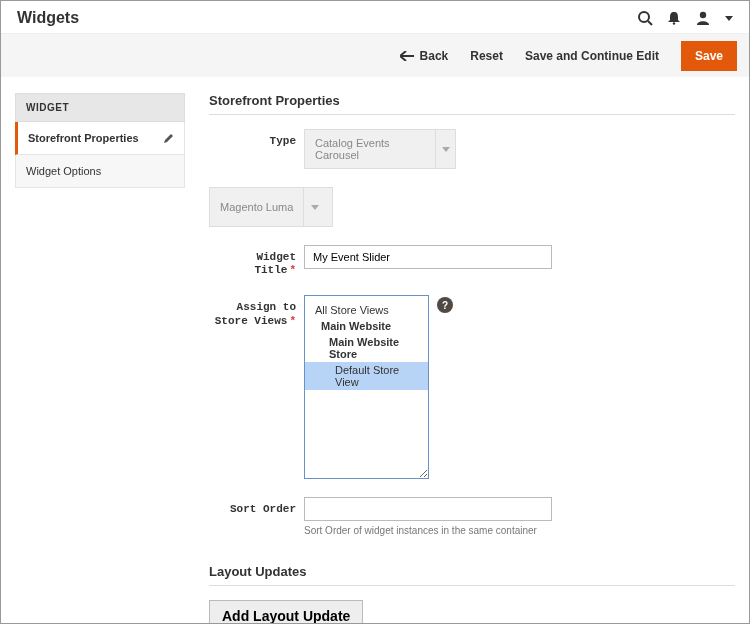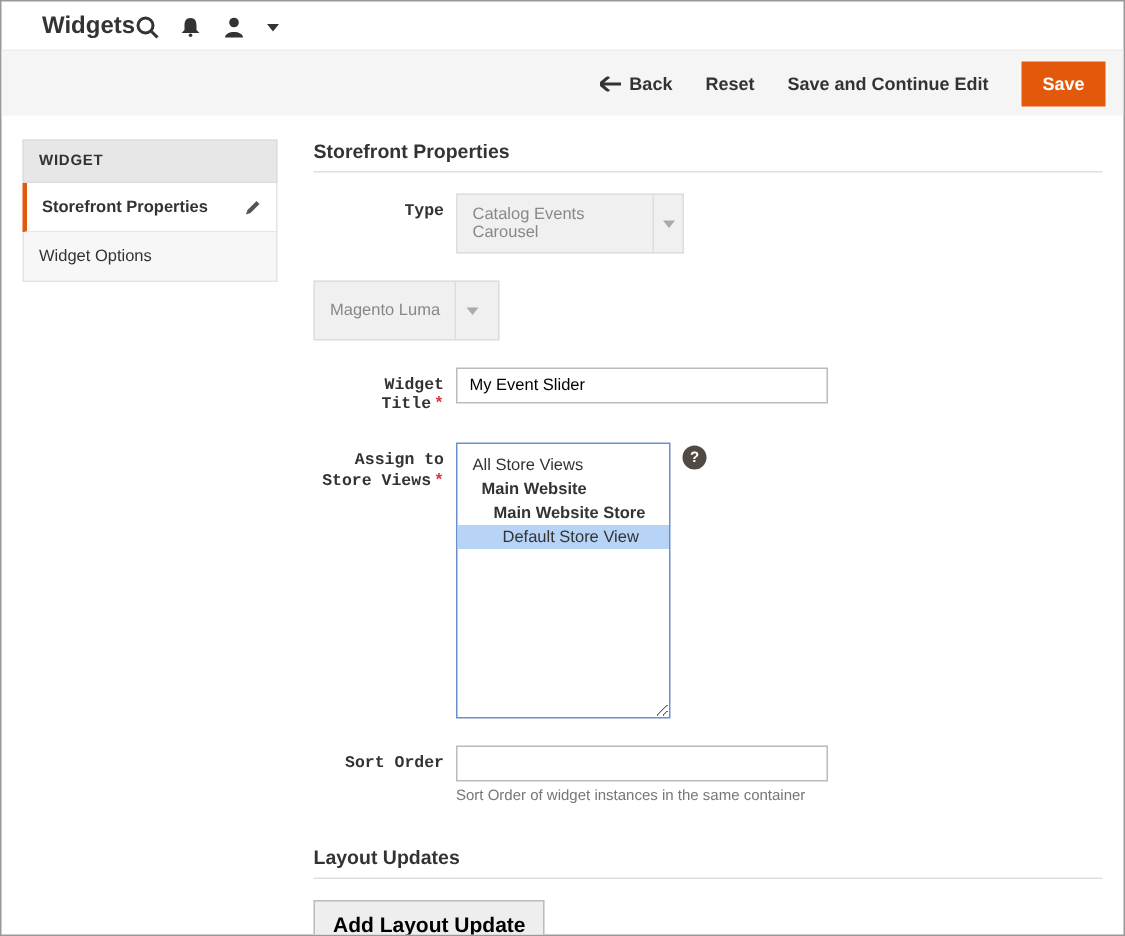--- a/index.html
+++ b/index.html
@@ -1,18 +1,18 @@
 <!DOCTYPE html>
 <html><head>
 <meta charset="utf-8">
 <style>
 * { box-sizing: border-box; margin: 0; padding: 0; }
 body { font-family: Arial, Helvetica, sans-serif; font-size: 12px; color: #333; background: #fff; }
 .page { width: 750px; height: 624px; border: 1px solid #999; position: relative; overflow: hidden; }
-.header { display: flex; align-items: center; padding: 8px 27px 6px; }
+.header { display: flex; align-items: center; justify-content: space-between; padding: 8px 16px 6px; }
 .header h1 { font-size: 16px; font-weight: bold; }
 .header-icons { display: flex; align-items: center; gap: 14px; }
 .icon { display: inline-flex; align-items: center; justify-content: center; }
 .toolbar { background: #f5f5f5; height: 44px; display: flex; align-items: center; justify-content: flex-end; gap: 22px; padding: 0 12px; border-top: 1px solid #eee; }
 .toolbar .back { display: flex; align-items: center; gap: 6px; font-weight: bold; font-size: 12px; cursor: pointer; }
 .toolbar .txtbtn { font-weight: bold; font-size: 12px; cursor: pointer; }
 .btn-save { background: #e2590c; color: #fff; font-weight: bold; font-size: 12px; padding: 8px 14px; border: none; cursor: pointer; }
 .content { display: flex; padding: 16px 14px; gap: 24px; }
 .sidebar { width: 170px; }
 .sidebar-title { background: #e7e7e7; border: 1px solid #ddd; padding: 8px 10px; font-size: 10px; font-weight: bold; letter-spacing: 0.5px; }
@@ -22,21 +22,21 @@
 .main { flex: 1; }
 .section-title { font-size: 13px; font-weight: bold; padding-bottom: 6px; border-bottom: 1px solid #ddd; margin-bottom: 14px; color: #333; }
 .field-row { display: flex; align-items: flex-start; margin-bottom: 18px; }
 .field-label { width: 95px; text-align: right; font-size: 11px; font-weight: bold; padding-right: 8px; padding-top: 6px; line-height: 1.2; font-family: Liberation Mono, monospace; }
 .req { color: #d9363e; margin-left: 2px; font-weight: bold; }
 .field-control { flex: 1; }
 .select-like { display: inline-flex; align-items: center; background: #f0f0f0; border: 1px solid #ddd; height: 40px; color: #888; font-size: 11px; }
 .select-like .val { padding: 0 10px; }
 .select-like .arrow { border-left: 1px solid #ddd; width: 22px; height: 100%; display: flex; align-items: center; justify-content: center; }
 .text-input { width: 248px; height: 24px; border: 1px solid #bbb; padding: 0 8px; font-size: 11px; }
-.store-box { width: 143px; height: 184px; border: 1px solid #6b8fc7; background: #fff; padding: 6px 0; font-size: 11px; overflow: auto; resize: both; }
+.store-box { width: 125px; height: 184px; border: 1px solid #6b8fc7; background: #fff; padding: 6px 0; font-size: 11px; overflow: auto; resize: both; }
 .store-row { padding: 2px 10px; cursor: pointer; }
 .store-row.indent1 { padding-left: 16px; font-weight: bold; }
 .store-row.indent2 { padding-left: 24px; font-weight: bold; }
 .store-row.indent3 { padding-left: 30px; }
 .store-row.selected { background: #b7d3f5; font-weight: normal; }
 .help-badge { width: 16px; height: 16px; border-radius: 50%; background: #514943; color: #fff; display: inline-flex; align-items: center; justify-content: center; font-size: 10px; font-weight: bold; margin-left: 8px; margin-top: 2px; cursor: pointer; }
 .stores-wrap { display: flex; align-items: flex-start; }
 .hint { font-size: 10px; color: #777; margin-top: 4px; }
 .btn-secondary { background: #eee; border: 1px solid #bbb; padding: 7px 12px; font-size: 14px; font-weight: bold; cursor: pointer; }
 .caret-down { width: 0; height: 0; border-left: 4px solid transparent; border-right: 4px solid transparent; border-top: 5px solid #333; display: inline-block; }

